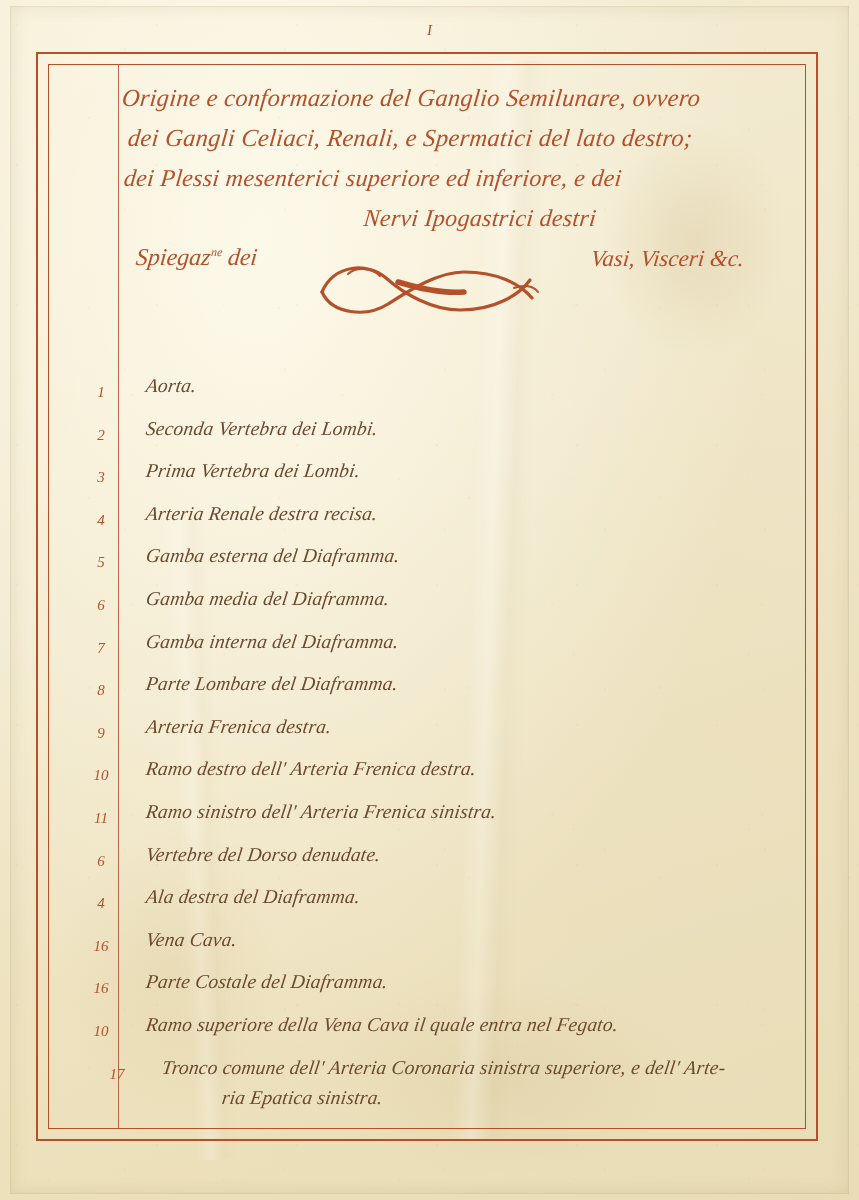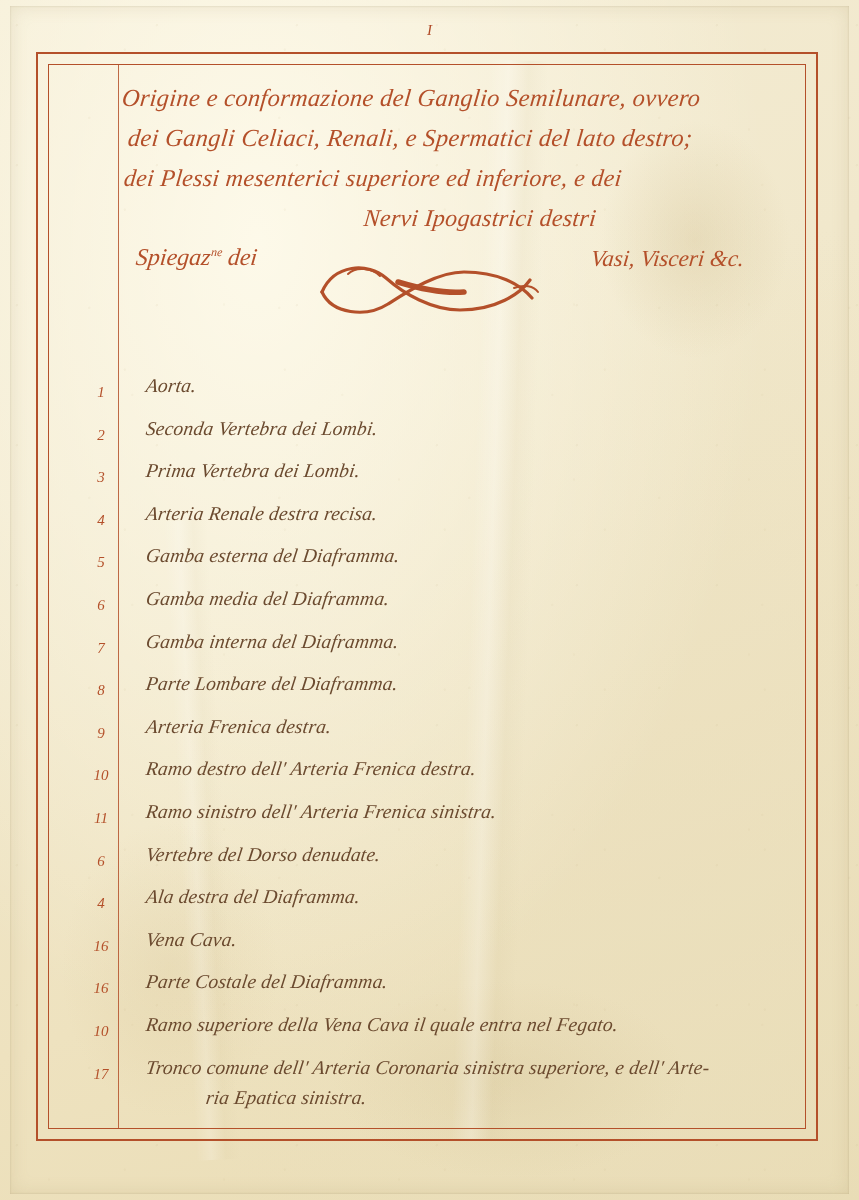--- a/index.html
+++ b/index.html
@@ -178,21 +178,21 @@
     font-size: 19.5px;
     line-height: 28px;
     letter-spacing: 0.2px;
     transform: skewX(-8deg);
     transform-origin: left center;
     white-space: nowrap;
   }
   .txt.cont {
     left: 158px;
   }
-  .row.tall { min-height: 66px; }
+  .row.tall { min-height: 66px; margin-left: 16px; }
 
   
   #grain {
     position: absolute;
     inset: 0;
     pointer-events: none;
     opacity: 0.35;
     background-image:
       radial-gradient(circle at 12% 18%, rgba(180,160,110,0.20) 0 1px, transparent 1.5px),
       radial-gradient(circle at 47% 62%, rgba(180,160,110,0.18) 0 1px, transparent 1.5px),

